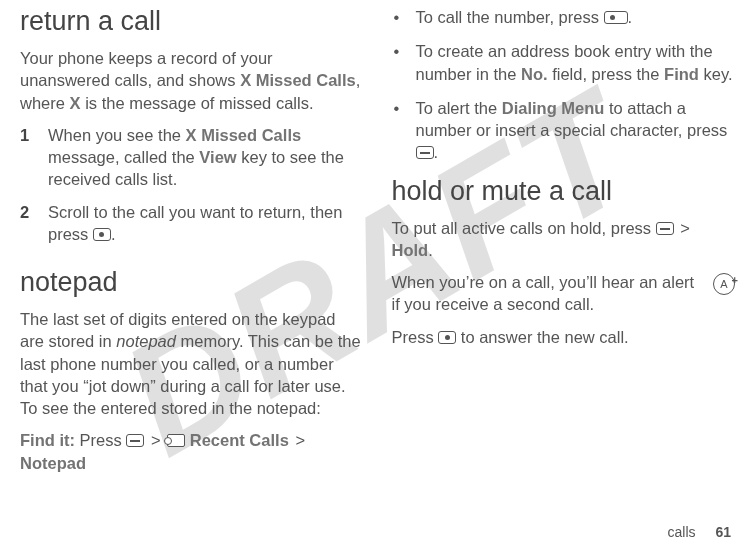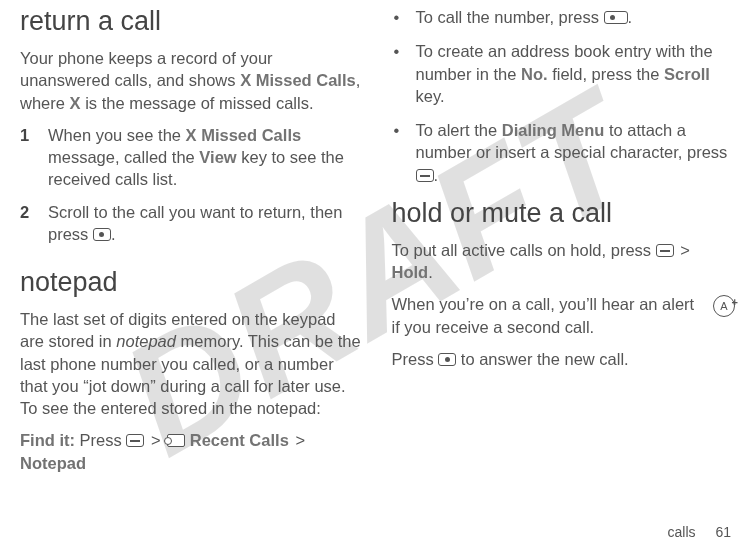--- a/index.html
+++ b/index.html
@@ -147,21 +147,21 @@
     font-size:11px;
     font-weight:bold;
   }
   .footer {
     position: absolute;
     bottom: 8px;
     right: 24px;
     font-size: 14px;
     color: #555;
   }
-  .footer .pnum { font-weight: 400; margin-left: 16px; }
+  .footer .pnum { font-weight: 700; margin-left: 16px; }
   .gt { margin: 0 2px; }
 </style>
 </head>
 <body>
 
 <div class="watermark">DRAFT</div>
 
 <div class="page">
 
   <div class="col">
@@ -207,21 +207,21 @@
     <ul class="bullets">
       <li>
         <span class="dot">•</span>
         <span>
           <span>To call the number, press </span><span class="key-icon dot"></span><span>.</span>
         </span>
       </li>
       <li>
         <span class="dot">•</span>
         <span>
-          <span>To create an address book entry with the number in the </span><span class="bold">No.</span><span> field, press the </span><span class="bold">Scroll</span><span> key.</span>
+          <span>To create an address book entry with the number in the </span><span class="bold">No.</span><span> field, press the </span><span class="bold">Find</span><span> key.</span>
         </span>
       </li>
       <li>
         <span class="dot">•</span>
         <span>
           <span>To alert the </span><span class="bold">Dialing Menu</span><span> to attach a number or insert a special character, press </span><span class="key-icon bar"></span><span>.</span>
         </span>
       </li>
     </ul>
 

